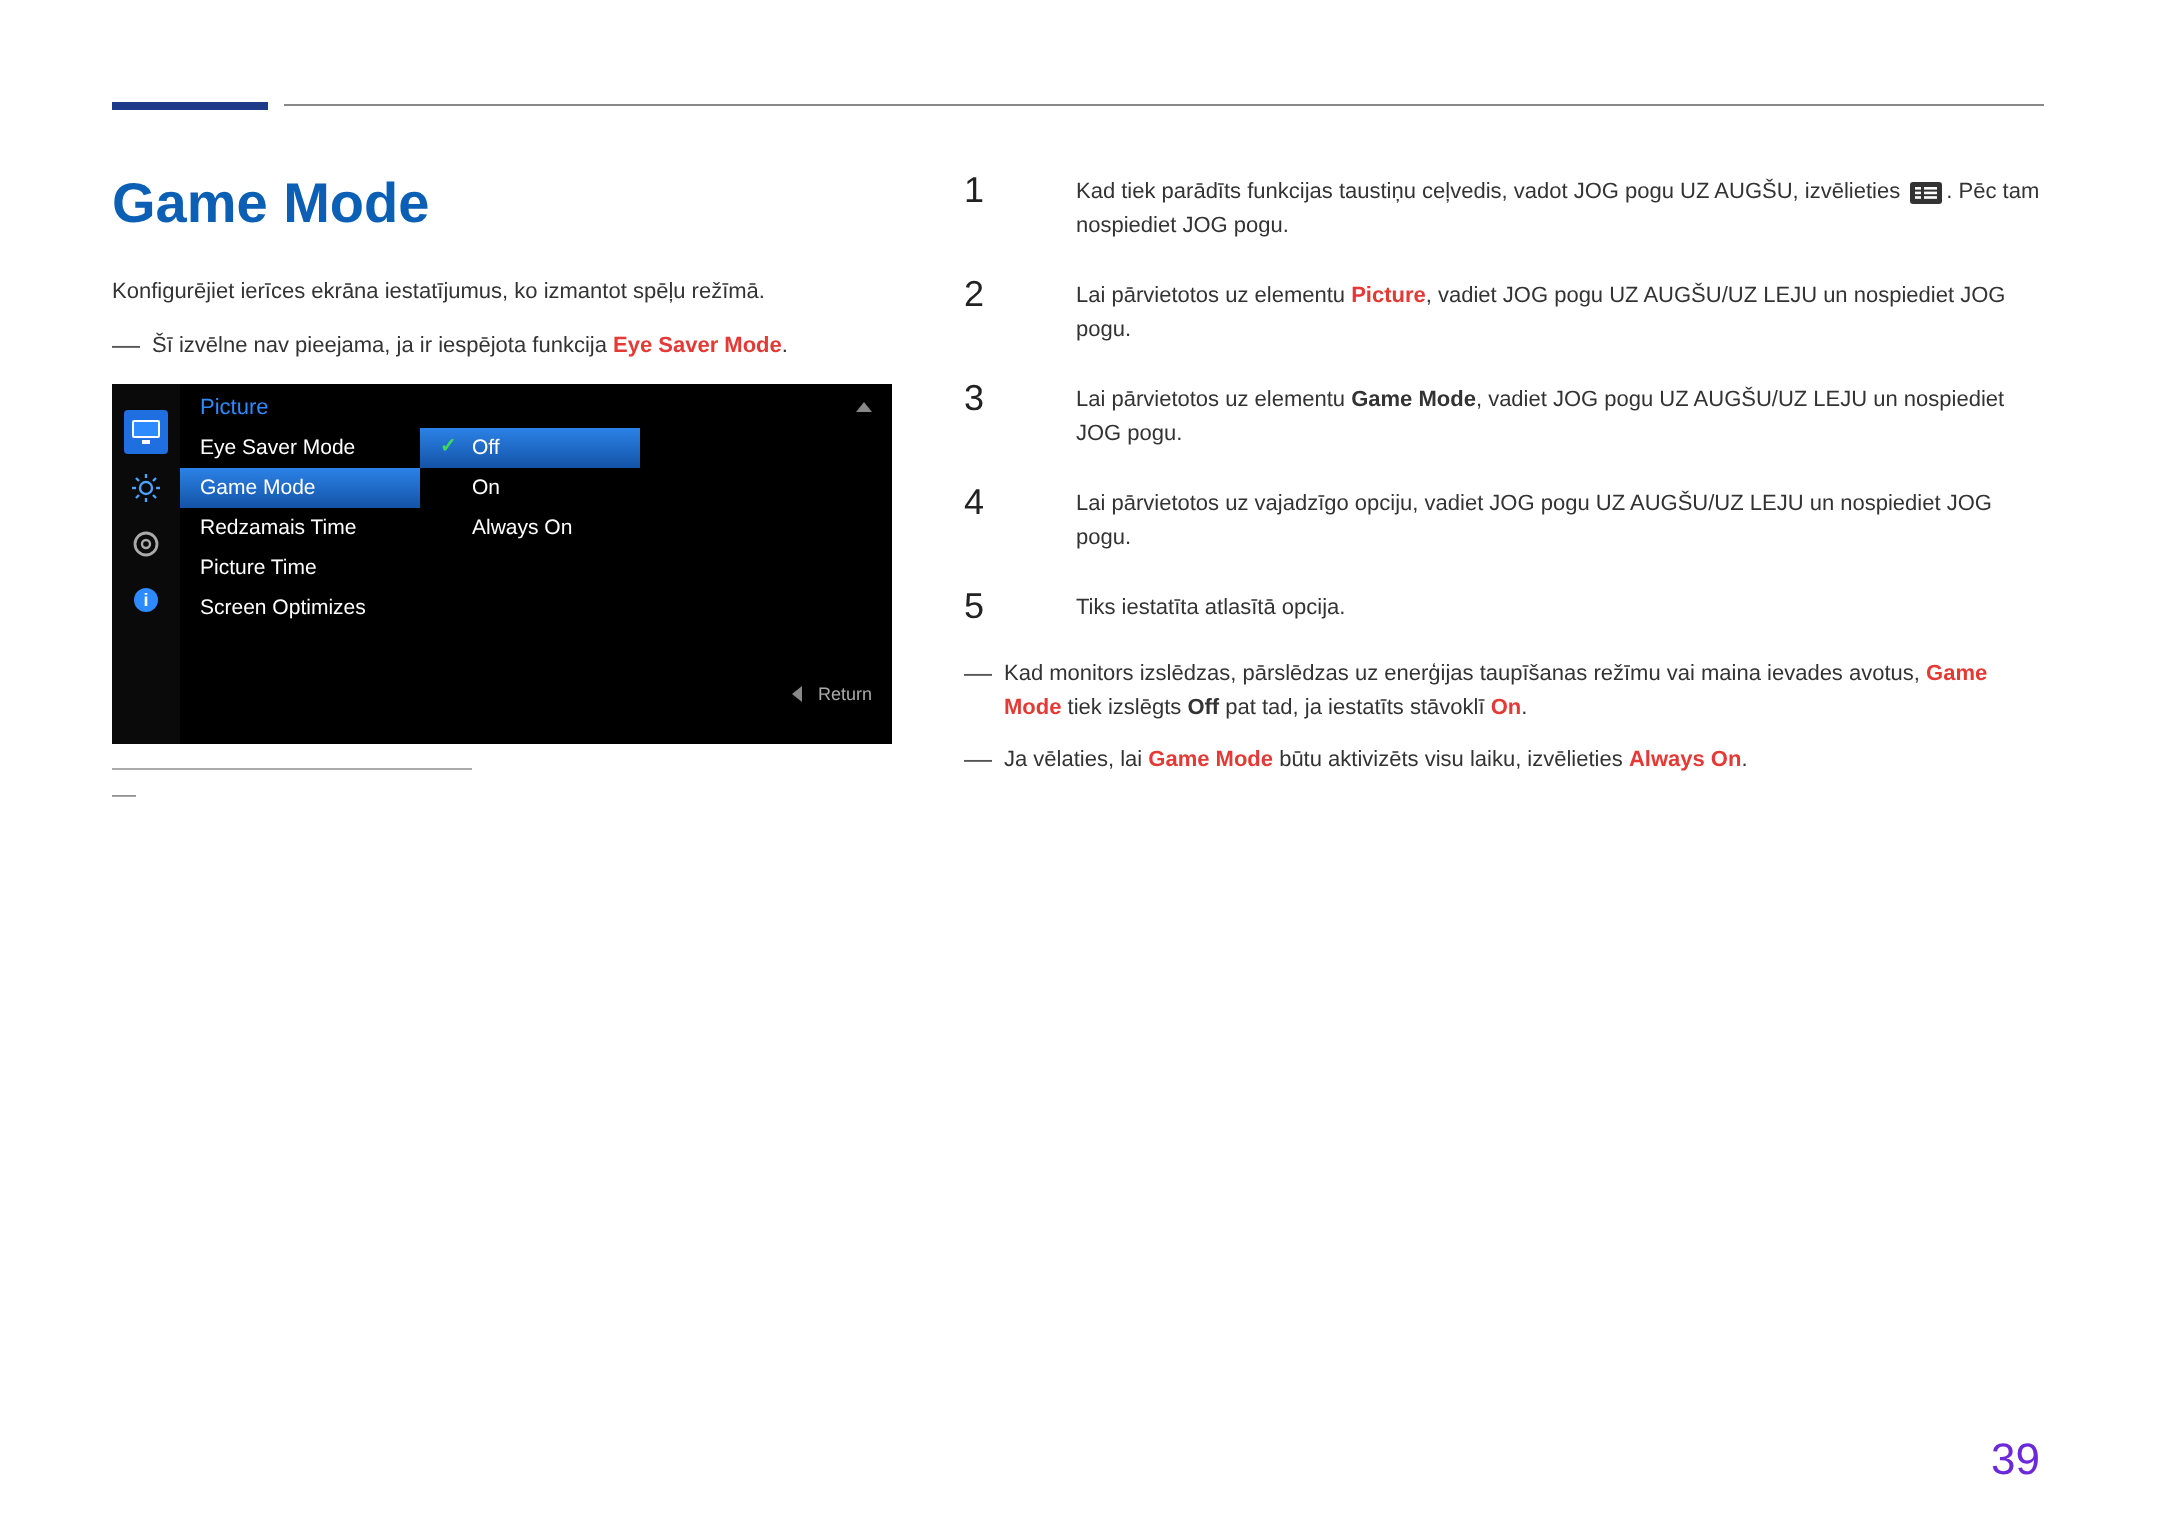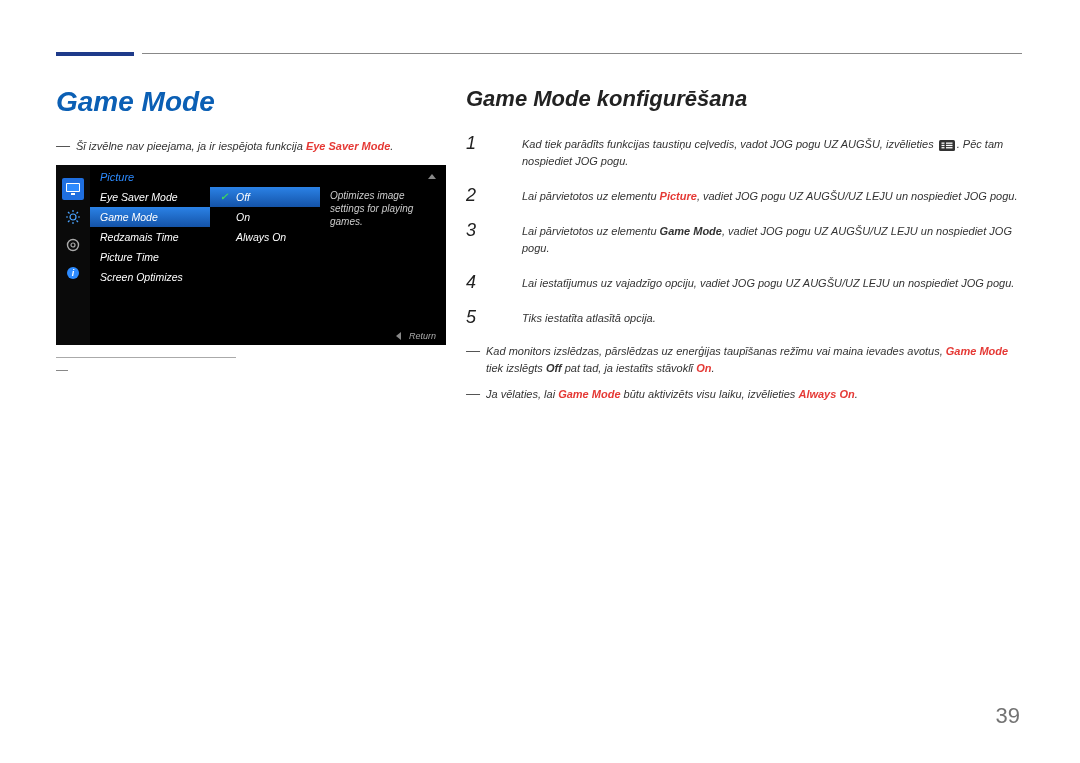--- a/index.html
+++ b/index.html
@@ -25,22 +25,21 @@
   .rule-rest {
     display: inline-block;
     vertical-align: middle;
     height: 1px;
     background: #888;
     width: 880px;
     margin-left: 4px;
   }
   .cols {
     display: flex;
-    gap: 20px;
-    font-style: italic;
+    gap: 36px;
   }
   .left { width: 390px; }
   .right { flex: 1; }
   h1 {
     color: #0b5fb4;
     font-size: 28px;
     font-weight: 600;
     margin-bottom: 20px;
   }
   h2 {
@@ -108,24 +107,24 @@
     vertical-align: middle;
     margin: 0 2px;
   }
   .foot-rule {
     width: 180px;
     border-top: 1px solid #aaa;
     margin: 12px 0 6px 0;
   }
   .pagenum {
     position: absolute;
-    bottom: 34px;
+    bottom: 20px;
     right: 60px;
     font-size: 22px;
-    color: #737373;
+    color: #6d28d9;
     font-weight: 300;
   }
 
   
   .osd {
     background: #000;
     width: 390px;
     height: 180px;
     color: #ddd;
     font-size: 11px;
@@ -183,21 +182,21 @@
     font-size: 10.5px;
     color: #fff;
     display:flex; align-items:center; gap:6px;
   }
   .osd-opt.sel { background: linear-gradient(#2b82e6, #1453a8); }
   .check {
     display:inline-block; width:10px; height:10px;
     color:#3fd85e; font-weight:bold; font-size:10px; line-height:1;
   }
   .osd-footer {
-    position:absolute; bottom:4px; right:10px;
+    position:absolute; bottom:20px; right:10px;
     font-size:9px; color:#aaa;
     display:flex; align-items:center; gap:8px;
   }
   .osd-tri {
     display:inline-block; width:0; height:0;
     border-top:4px solid transparent; border-bottom:4px solid transparent;
   }
   .tri-l { border-right:5px solid #888; }
   .tri-up {
     width:0;height:0;border-left:4px solid transparent;border-right:4px solid transparent;border-bottom:5px solid #888;
@@ -207,20 +206,21 @@
 <body>
 
 <div class="rule-wrap">
   <span class="rule-accent"></span>
   <span class="rule-rest"></span>
 </div>
 
 <div class="cols">
   <div class="left">
     <h1>Game Mode</h1>
+    <p class="desc">Konfigurējiet ierīces ekrāna iestatījumus, ko izmantot spēļu režīmā.</p>
     <div class="note-dash">
       <span class="dash">―</span>
       <span class="body">
         <span>Šī izvēlne nav pieejama, ja ir iespējota funkcija </span><span class="hl-red bold">Eye Saver Mode</span><span>.</span>
       </span>
     </div>
 
     <div class="osd">
       <div class="osd-iconbar">
         <div class="ico active">
@@ -278,37 +278,35 @@
               </div>
             <div class="osd-opt">
                 <span style="width:10px"></span>
                 <span>On</span>
               </div>
             <div class="osd-opt">
                 <span style="width:10px"></span>
                 <span>Always On</span>
               </div>
           </div>
-          <div class="osd-col3">Optimizes image settings for playing games.</div>
         </div>
         <div class="osd-footer">
           <span class="osd-tri tri-l"></span>
           <span>Return</span>
         </div>
       </div>
     </div>
 
     <div class="foot-rule"></div>
     <div class="footnote-dash">
       <span class="dash">―</span>
     </div>
   </div>
 
   <div class="right">
-    <h2>Game Mode konfigurēšana</h2>
     <div class="steps" id="steps-container">
         <div class="step">
           <div class="step-num">1</div>
           <div class="step-body">Kad tiek parādīts funkcijas taustiņu ceļvedis, vadot JOG pogu UZ AUGŠU, izvēlieties <span class="inline-icon">
               <svg width="16" height="11" viewBox="0 0 16 11">
                 <rect x="0" y="0" width="16" height="11" rx="1.5" fill="#333"></rect>
                 <rect x="2.5" y="2.5" width="3" height="1.3" fill="#fff"></rect>
                 <rect x="2.5" y="4.8" width="3" height="1.3" fill="#fff"></rect>
                 <rect x="2.5" y="7.1" width="3" height="1.3" fill="#fff"></rect>
                 <rect x="7" y="2.5" width="6.5" height="1.3" fill="#fff"></rect>
@@ -320,21 +318,21 @@
         <div class="step">
           <div class="step-num">2</div>
           <div class="step-body">Lai pārvietotos uz elementu <span class="hl-red bold">Picture</span>, vadiet JOG pogu UZ AUGŠU/UZ LEJU un nospiediet JOG pogu.</div>
         </div>
         <div class="step">
           <div class="step-num">3</div>
           <div class="step-body">Lai pārvietotos uz elementu <span class="bold">Game Mode</span>, vadiet JOG pogu UZ AUGŠU/UZ LEJU un nospiediet JOG pogu.</div>
         </div>
         <div class="step">
           <div class="step-num">4</div>
-          <div class="step-body">Lai iestatījumus uz vajadzīgo opciju, vadiet JOG pogu UZ AUGŠU/UZ LEJU un nospiediet JOG pogu.</div>
+          <div class="step-body">Lai pārvietotos uz vajadzīgo opciju, vadiet JOG pogu UZ AUGŠU/UZ LEJU un nospiediet JOG pogu.</div>
         </div>
         <div class="step">
           <div class="step-num">5</div>
           <div class="step-body">Tiks iestatīta atlasītā opcija.</div>
         </div>
       </div>
     <div id="notes-container">
         <div class="note-dash">
           <span class="dash">―</span>
           <span class="body">Kad monitors izslēdzas, pārslēdzas uz enerģijas taupīšanas režīmu vai maina ievades avotus, <span class="hl-red bold">Game Mode</span> tiek izslēgts <span class="bold">Off</span> pat tad, ja iestatīts stāvoklī <span class="hl-red bold">On</span>.</span>

